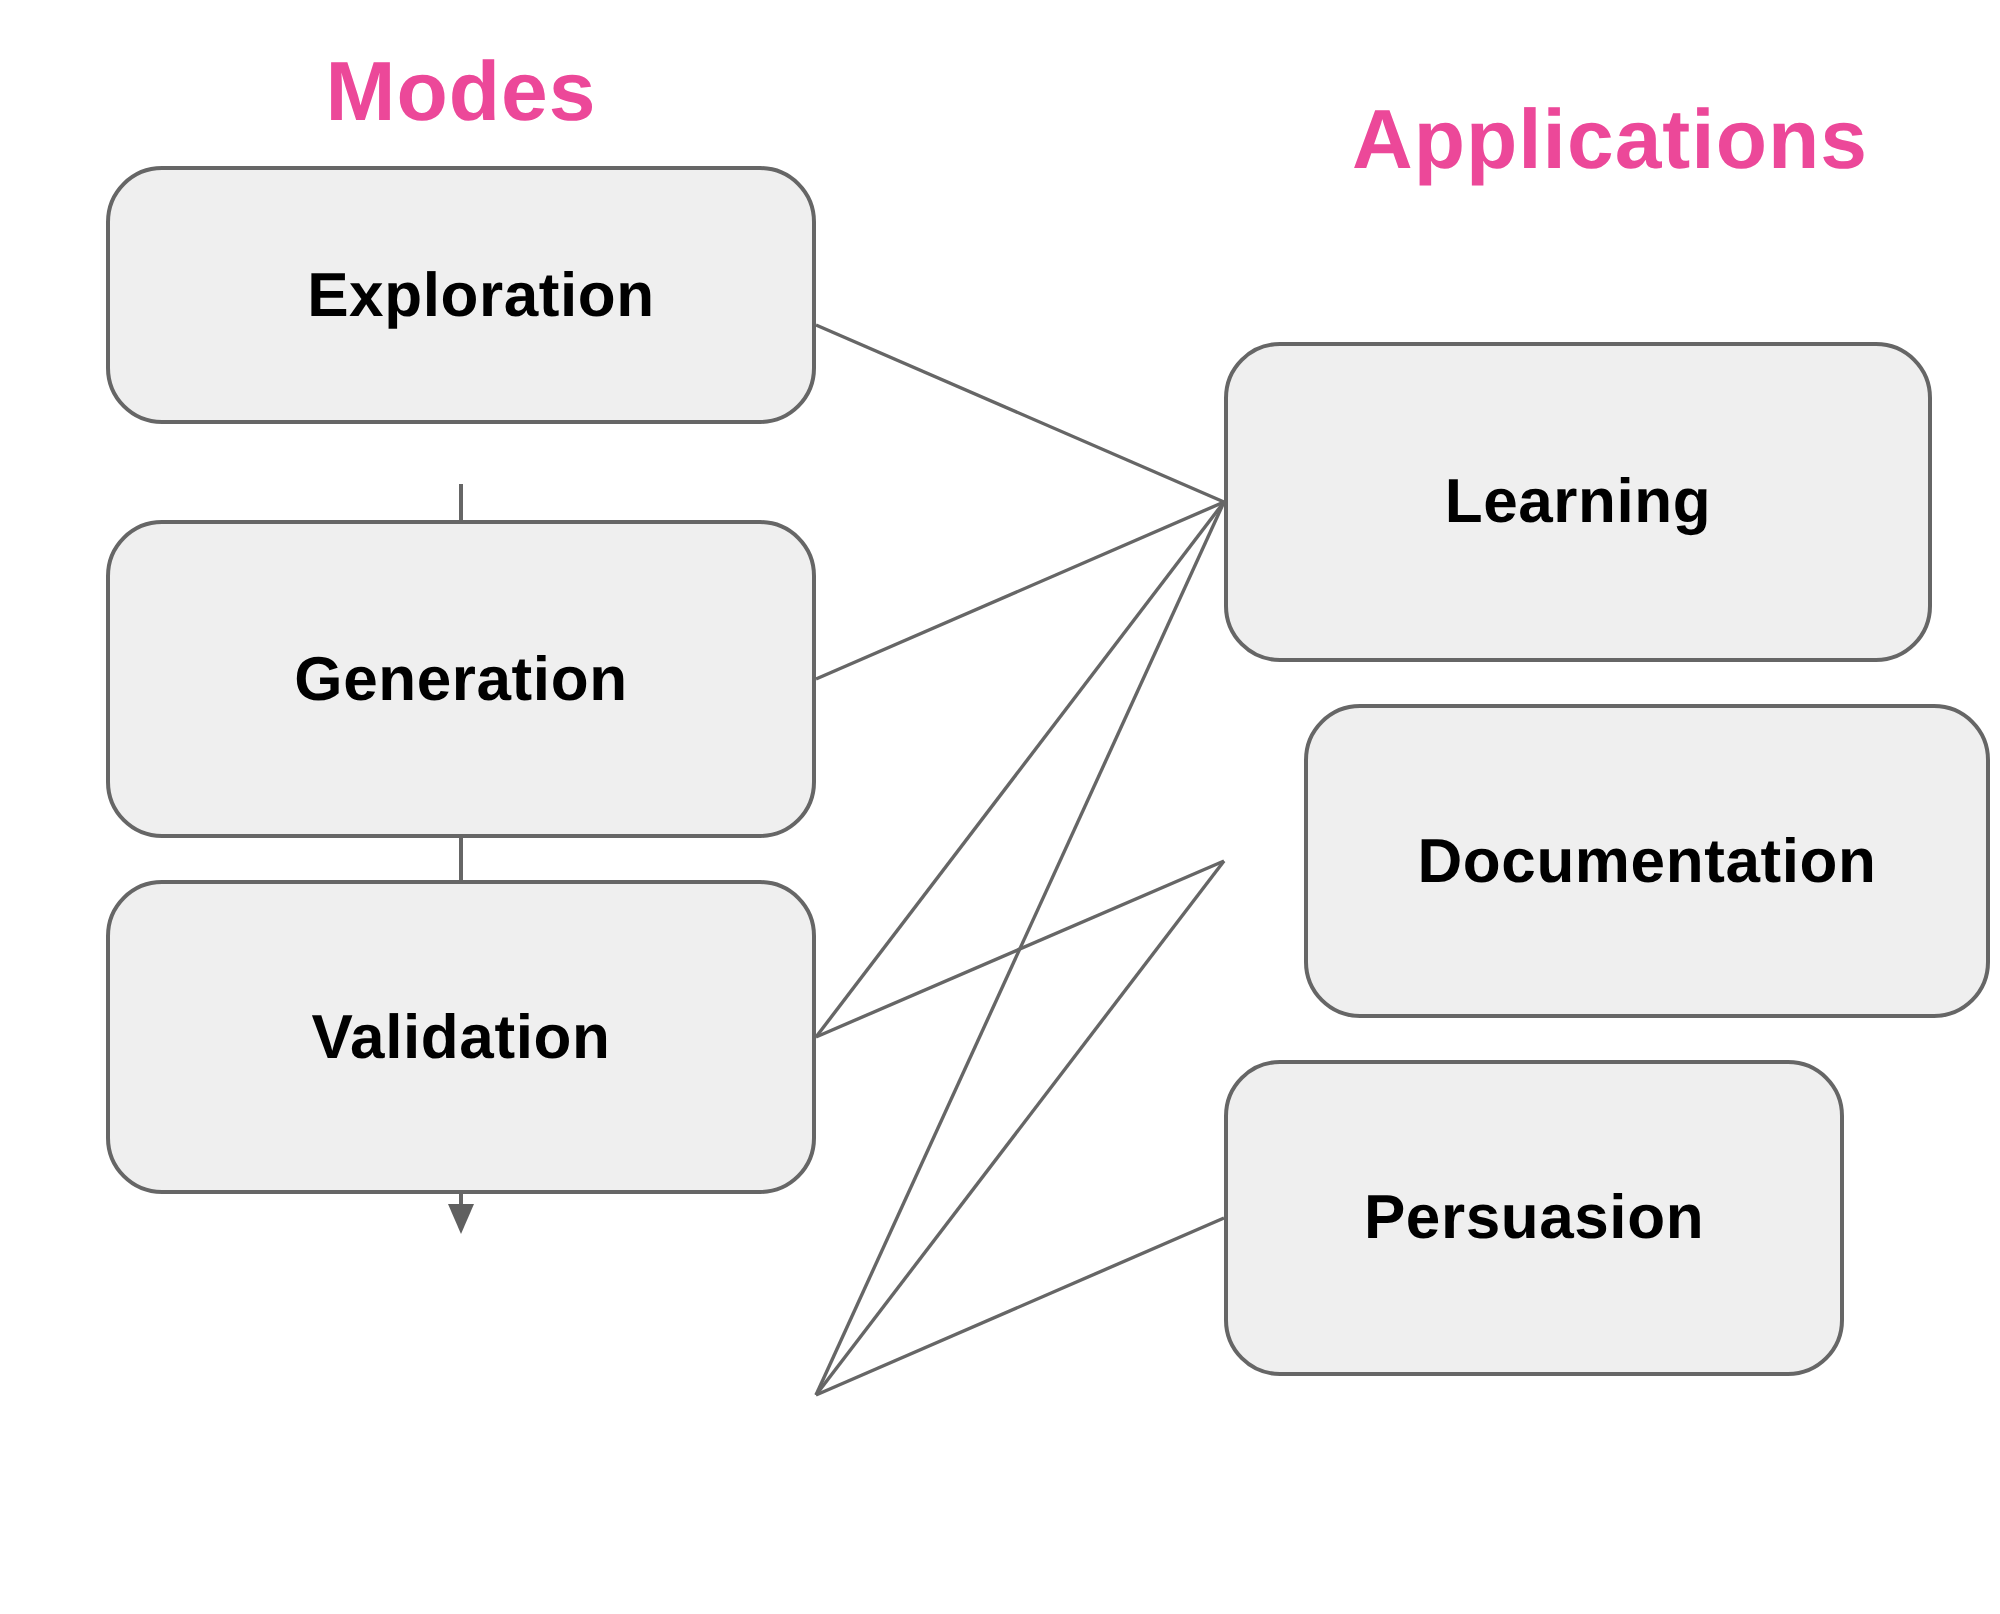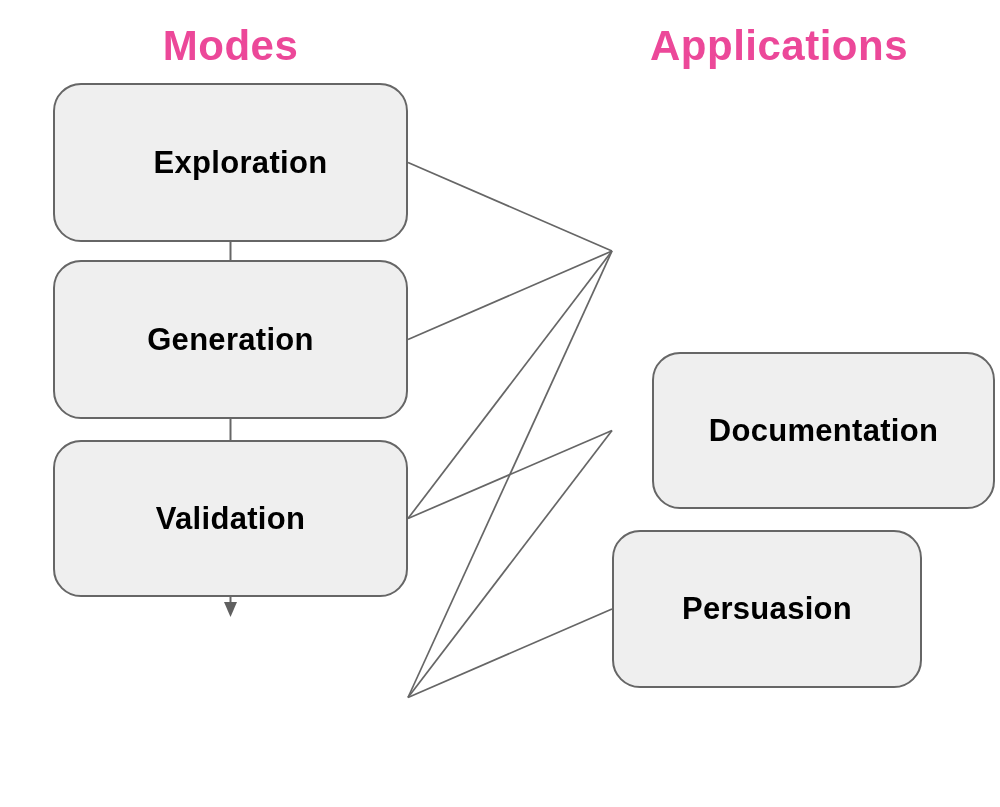--- a/index.html
+++ b/index.html
@@ -28,40 +28,40 @@
     top: 24px;
     text-align: center;
     font-weight: bold;
     font-size: 42px;
     line-height: 43px;
     color: #ec4899;
     letter-spacing: 0.5px;
     white-space: nowrap;
   }
   #title-modes { left: 53px; width: 355px; }
-  #title-apps  { left: 601px; width: 356px; }
+  #title-apps  { left: 627px; width: 356px; margin-top: 24px; }
   .node {
     position: absolute;
     box-sizing: border-box;
     background: #efefef;
     border: 2px solid #666666;
     border-radius: 28px;
     display: flex;
     align-items: center;
     justify-content: center;
   }
   .node-label {
     font-weight: bold;
     font-size: 31px;
     color: #000000;
     letter-spacing: 0.3px;
     white-space: nowrap;
   }
   
-  .n-exploration { left: 53px;  top: 83px;  width: 355px; height: 159px; padding-left: 20px; }
+  .n-exploration { left: 53px;  top: 83px;  width: 355px; height: 129px; padding-left: 20px; }
   .n-generation  { left: 53px;  top: 260px; width: 355px; height: 159px; }
   .n-validation  { left: 53px;  top: 440px; width: 355px; height: 157px; }
   .n-exposition  { left: 53px;  top: 618px; width: 355px; height: 159px; }
   
   .n-learning      { left: 612px; top: 171px; width: 354px; height: 160px; }
   .n-documentation { left: 612px; top: 352px; width: 343px; height: 157px; margin-left: 40px; }
   .n-persuasion    { left: 612px; top: 530px; width: 310px; height: 158px; }
 </style>
 </head>
 <body>
@@ -92,20 +92,23 @@
 
   <div class="node n-generation">
     <span class="node-label">Generation</span>
   </div>
 
   <div class="node n-validation">
     <span class="node-label">Validation</span>
   </div>
 
 
+  <div class="node n-learning">
+    <span class="node-label">Learning</span>
+  </div>
 
   <div class="node n-documentation">
     <span class="node-label">Documentation</span>
   </div>
 
   <div class="node n-persuasion">
     <span class="node-label">Persuasion</span>
   </div>
 
 </div>

